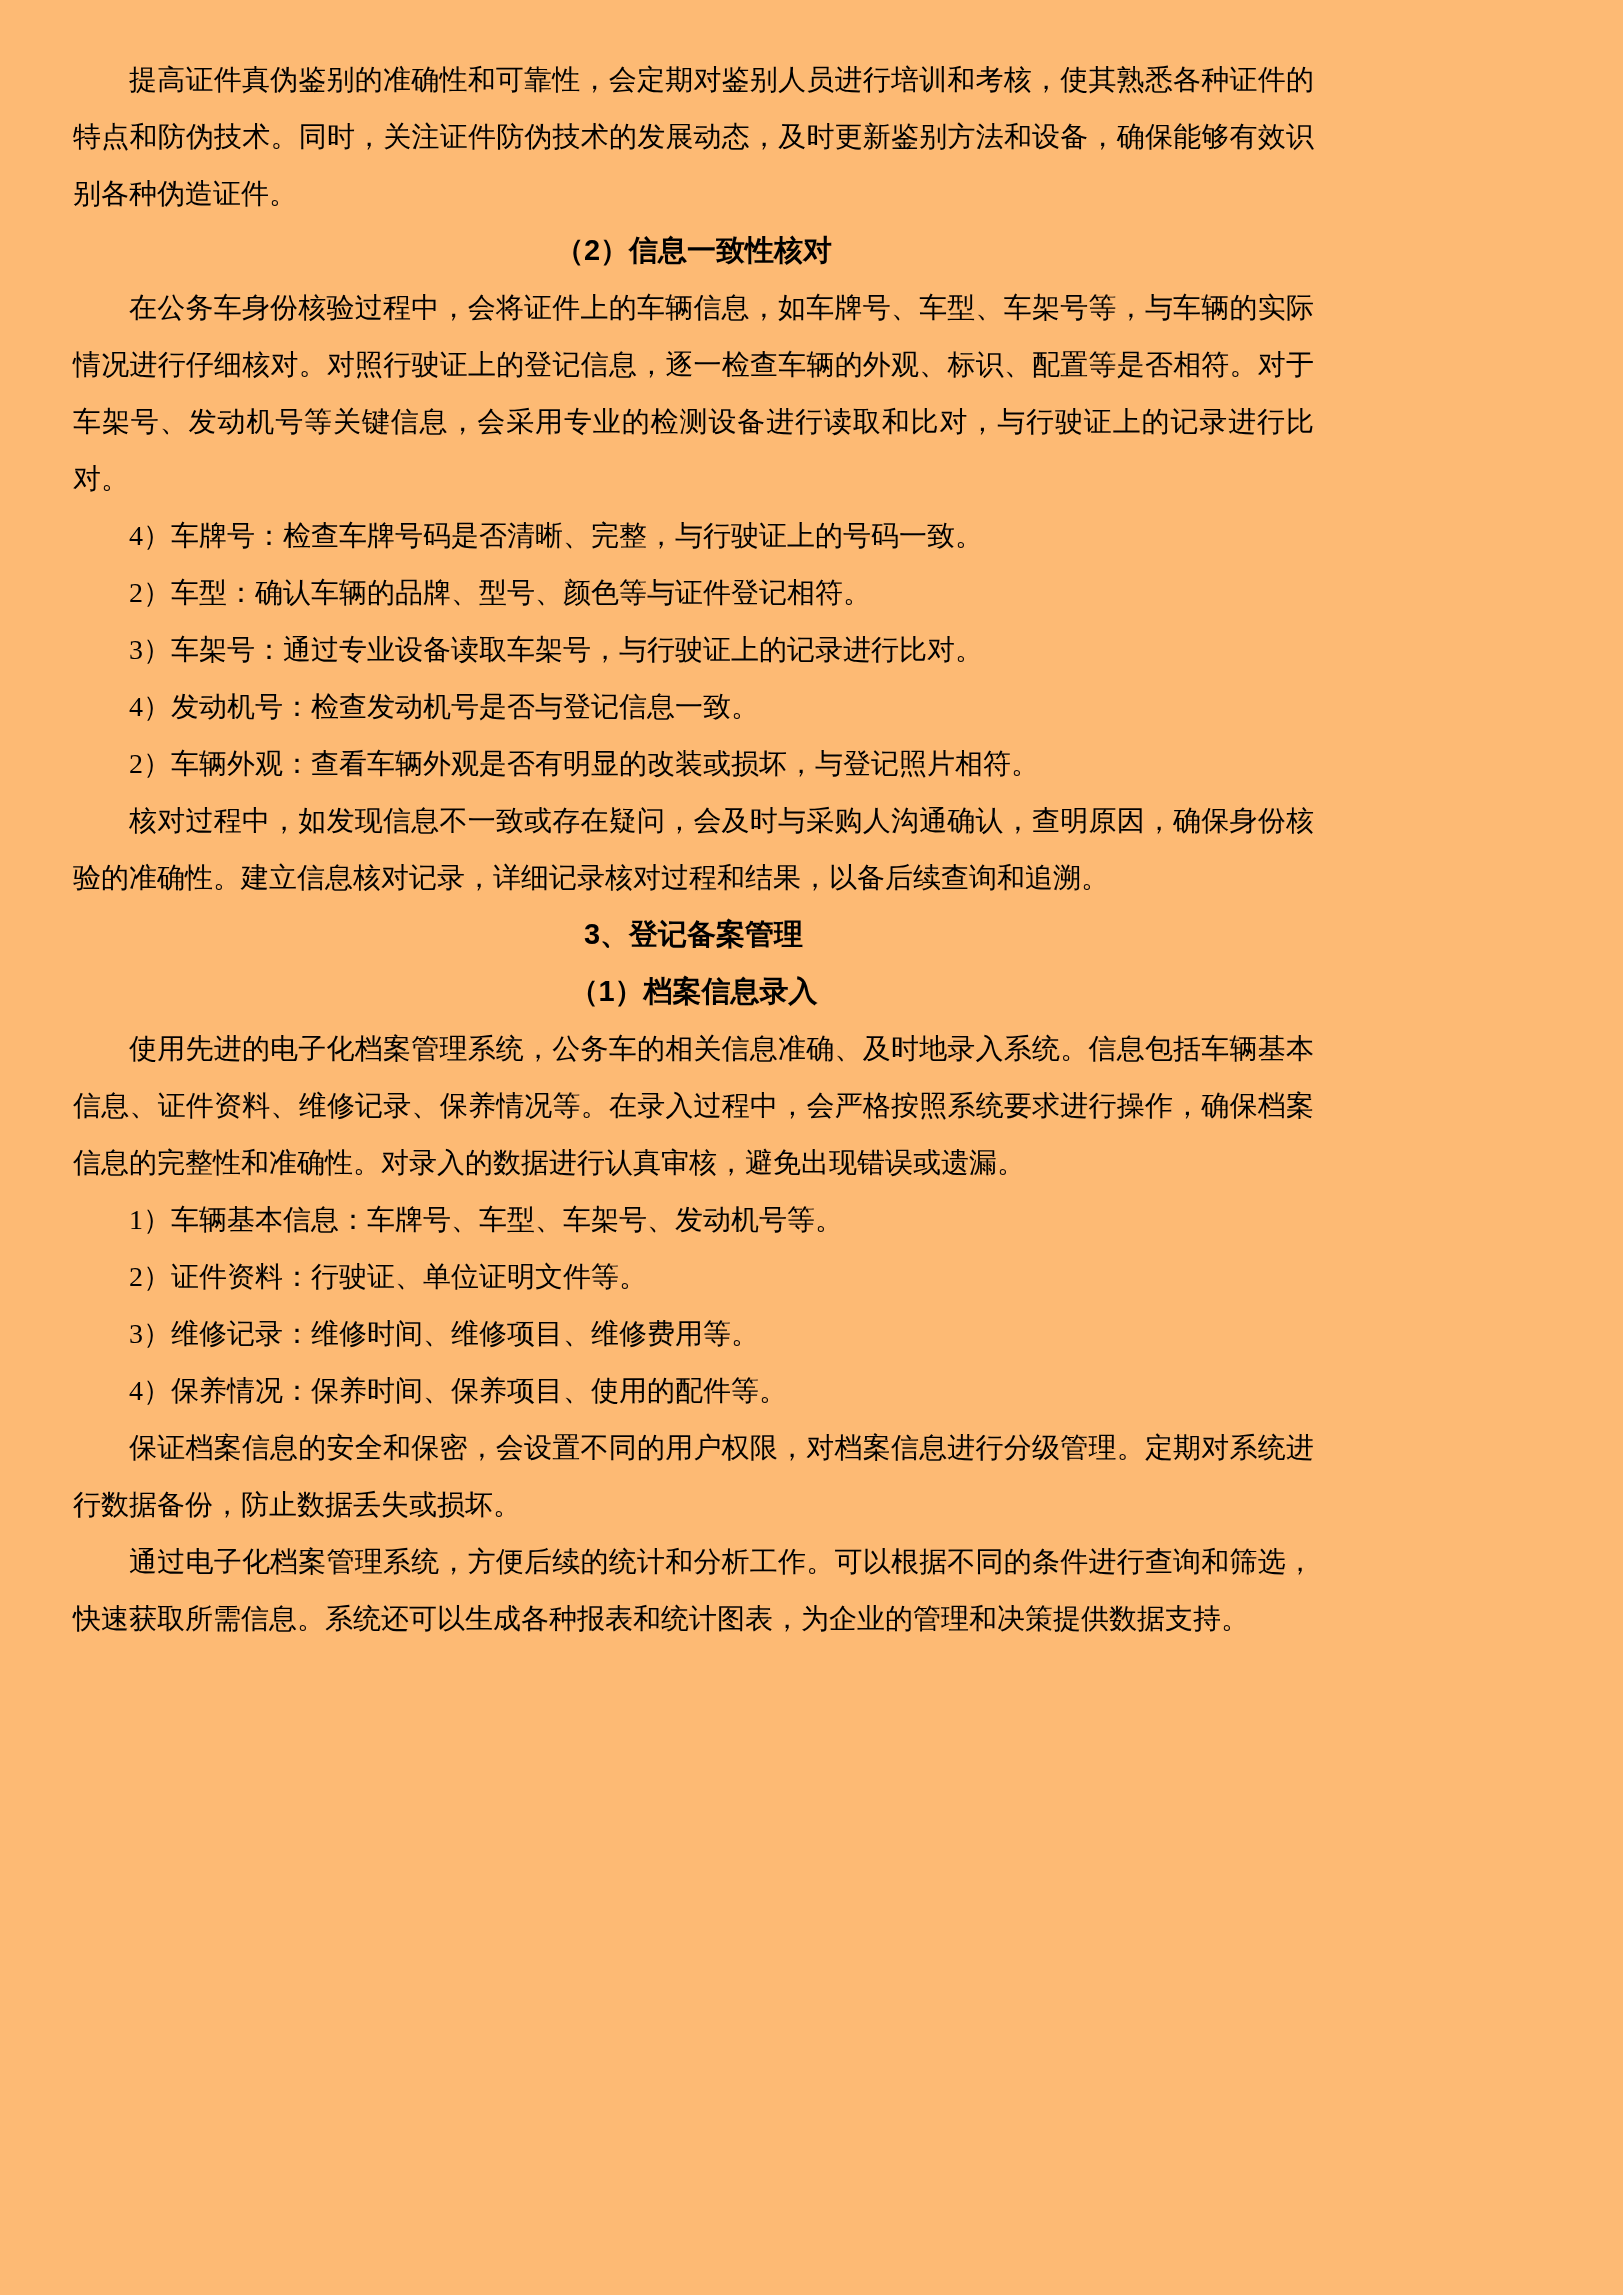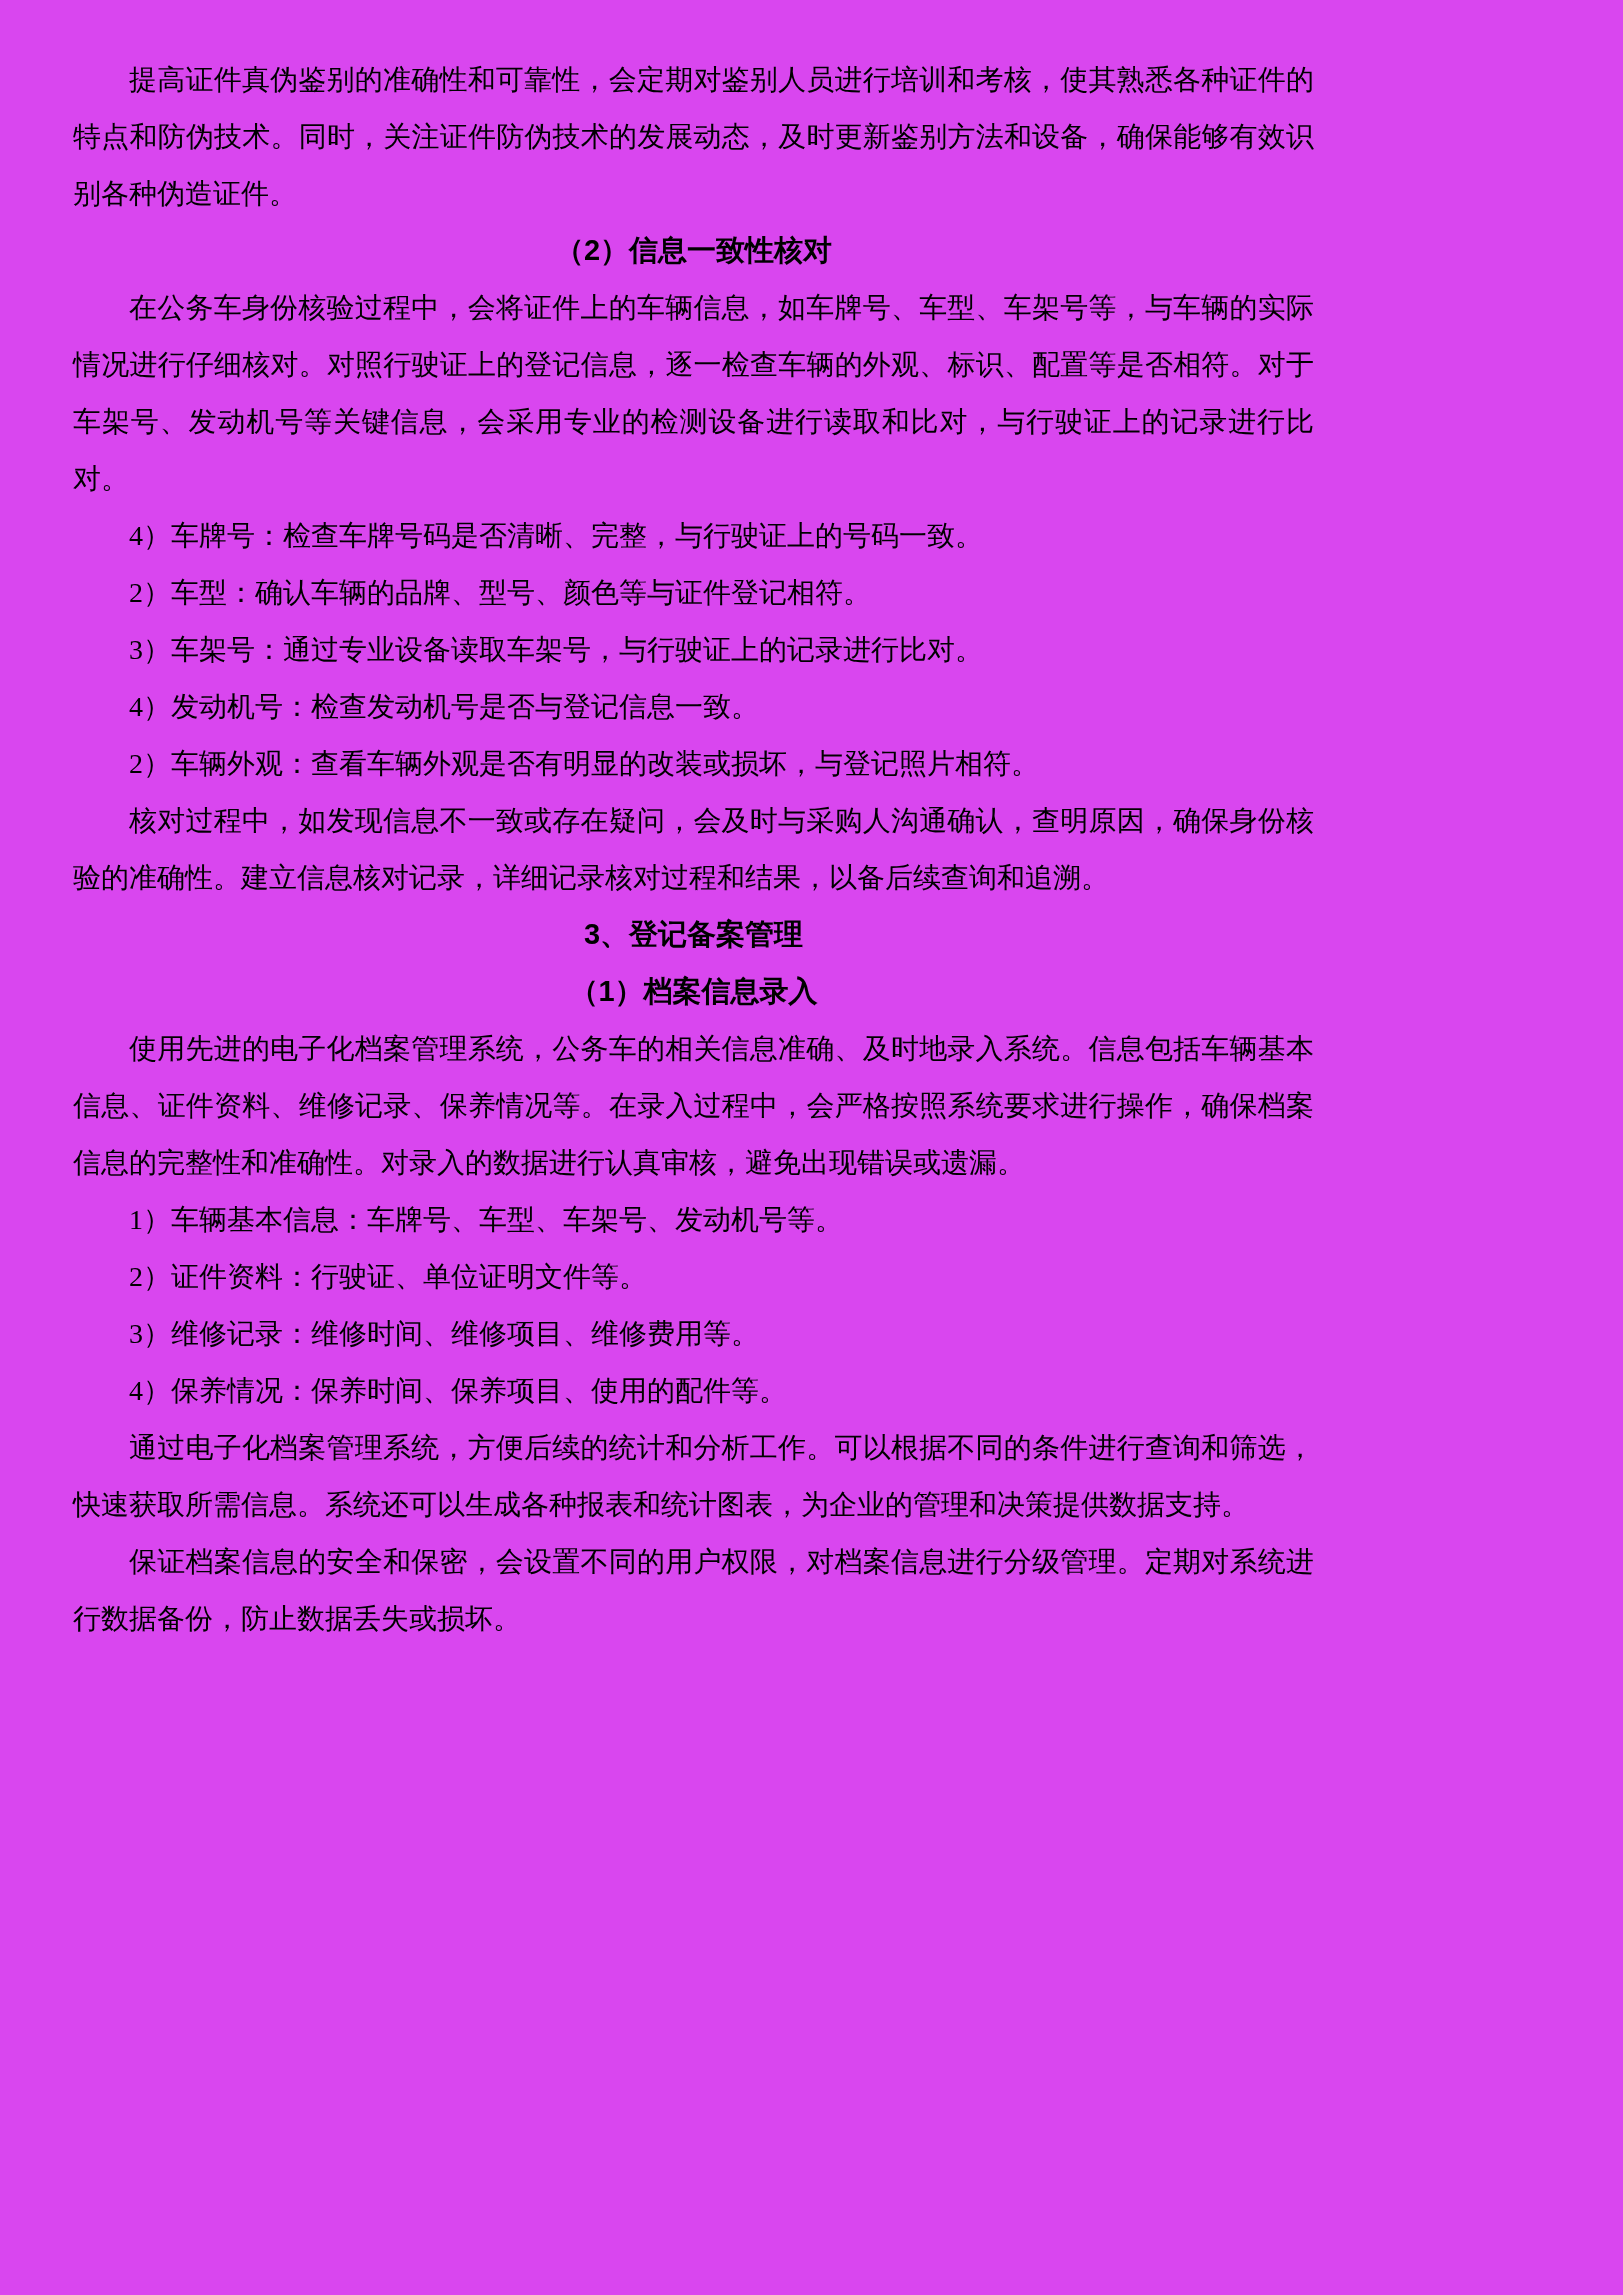--- a/index.html
+++ b/index.html
@@ -14,21 +14,21 @@
     overflow: hidden;
     font-family: "Liberation Serif", "DejaVu Serif", serif;
     color: #000000;
   }
   .page {
     position: absolute;
     left: 0;
     top: 0;
     width: 1623px;
     height: 2295px;
-    background: #d946ef;
+    background: #fdba74;
   }
   .doc-body {
     position: absolute;
     left: 73px;
     top: 51px;
     width: 1241px;
   }
   .doc-body p {
     margin: 0;
     font-size: 28px;
@@ -66,17 +66,17 @@
       <p class="list-item">4）发动机号：检查发动机号是否与登记信息一致。</p>
       <p class="list-item">2）车辆外观：查看车辆外观是否有明显的改装或损坏，与登记照片相符。</p>
       <p class="paragraph">核对过程中，如发现信息不一致或存在疑问，会及时与采购人沟通确认，查明原因，确保身份核验的准确性。建立信息核对记录，详细记录核对过程和结果，以备后续查询和追溯。</p>
       <p class="heading-number">3、登记备案管理</p>
       <p class="heading">（1）档案信息录入</p>
       <p class="paragraph">使用先进的电子化档案管理系统，公务车的相关信息准确、及时地录入系统。信息包括车辆基本信息、证件资料、维修记录、保养情况等。在录入过程中，会严格按照系统要求进行操作，确保档案信息的完整性和准确性。对录入的数据进行认真审核，避免出现错误或遗漏。</p>
       <p class="list-item">1）车辆基本信息：车牌号、车型、车架号、发动机号等。</p>
       <p class="list-item">2）证件资料：行驶证、单位证明文件等。</p>
       <p class="list-item">3）维修记录：维修时间、维修项目、维修费用等。</p>
       <p class="list-item">4）保养情况：保养时间、保养项目、使用的配件等。</p>
+      <p class="paragraph">保证档案信息的安全和保密，会设置不同的用户权限，对档案信息进行分级管理。定期对系统进行数据备份，防止数据丢失或损坏。</p>
       <p class="paragraph">通过电子化档案管理系统，方便后续的统计和分析工作。可以根据不同的条件进行查询和筛选，快速获取所需信息。系统还可以生成各种报表和统计图表，为企业的管理和决策提供数据支持。</p>
-      <p class="paragraph">保证档案信息的安全和保密，会设置不同的用户权限，对档案信息进行分级管理。定期对系统进行数据备份，防止数据丢失或损坏。</p>
     </div>
 </div>
 
 
 </body></html>

